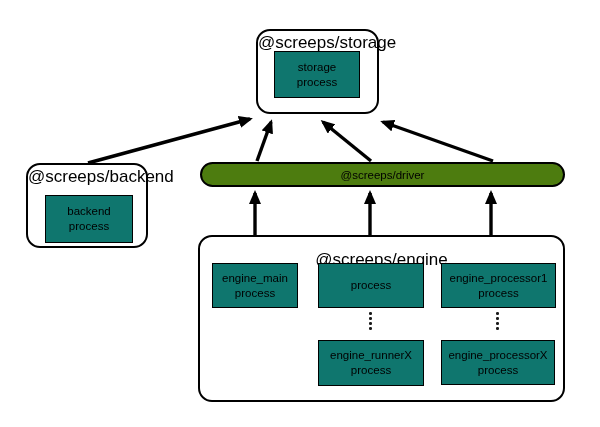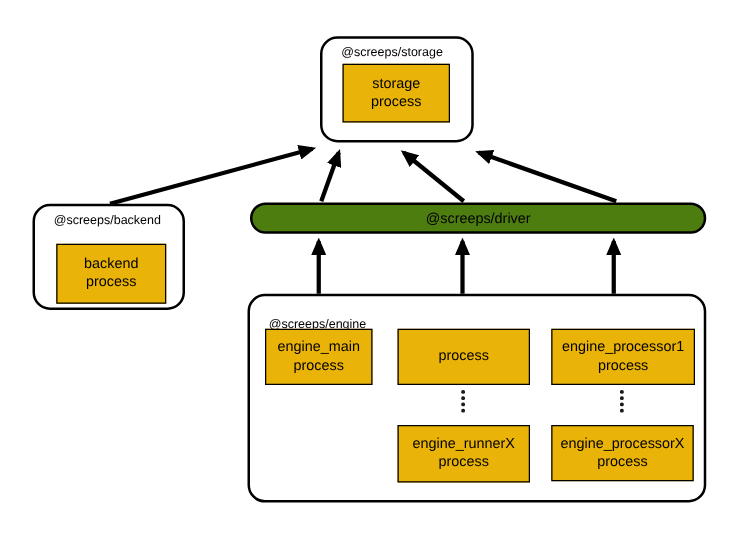--- a/index.html
+++ b/index.html
@@ -15,41 +15,40 @@
   .node {
     position: absolute;
     background: #ffffff;
     border: 2px solid #000000;
     border-radius: 14px;
     box-sizing: border-box;
   }
   .node-title {
     position: absolute;
     left: 0; right: 0;
-    text-align: left;
-    font-size: 10px;
+    text-align: center;
+    font-size: 17px;
     line-height: 14px;
     white-space: nowrap;
-    margin-left: 15px;
   }
   .pill {
     position: absolute;
     background: #4d7c0f;
     border: 2px solid #000000;
     border-radius: 13px;
     box-sizing: border-box;
     display: flex;
     align-items: center;
     justify-content: center;
     font-size: 11.5px;
     white-space: nowrap;
   }
   .proc {
     position: absolute;
-    background: #eab308;
+    background: #0f766e;
     border: 1.5px solid #000000;
     box-sizing: border-box;
     display: flex;
     flex-direction: column;
     align-items: center;
     justify-content: center;
     font-size: 11.5px;
     line-height: 15px;
     text-align: center;
   }

